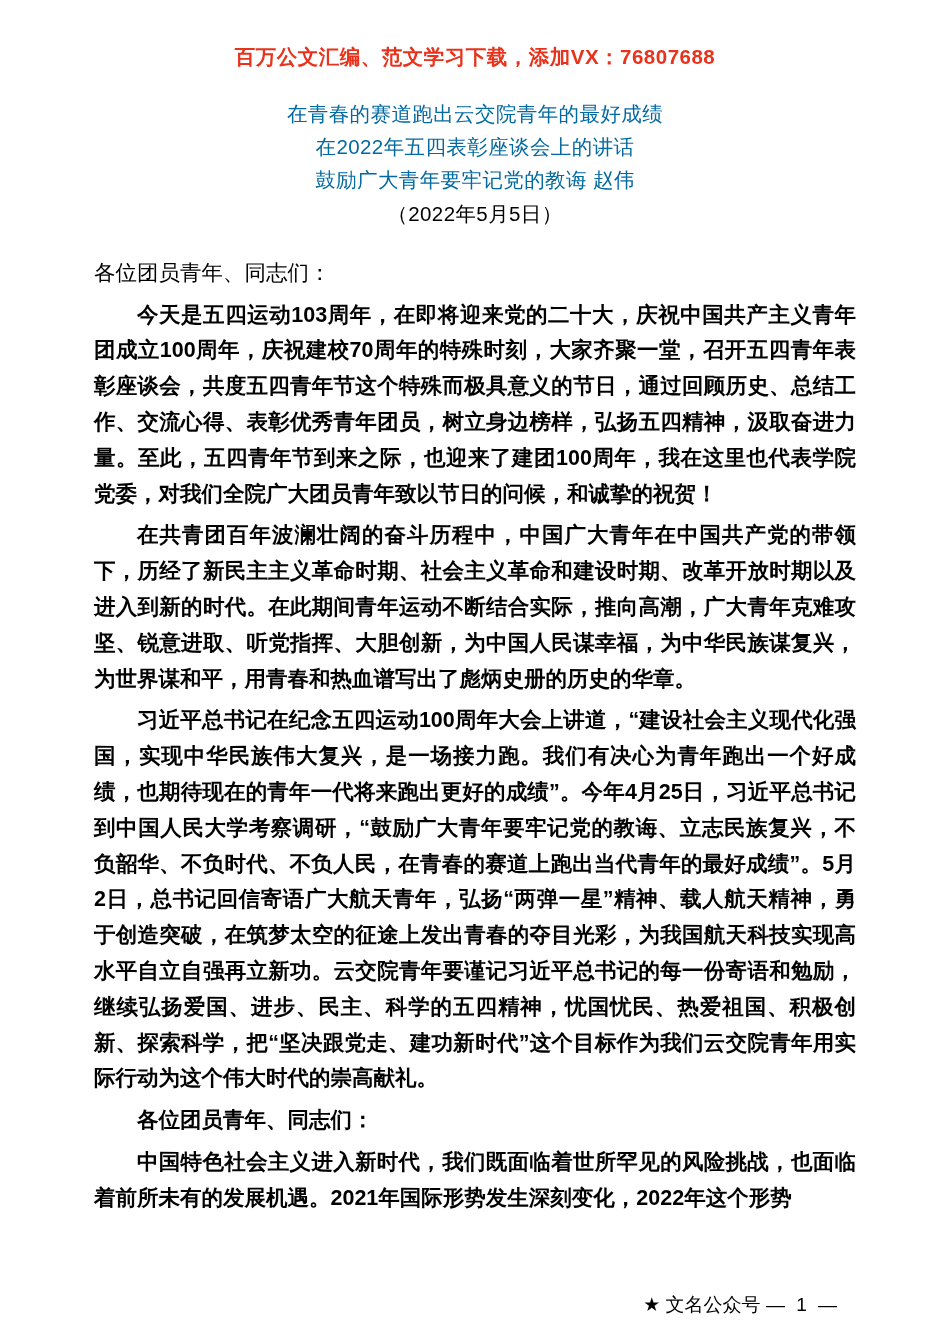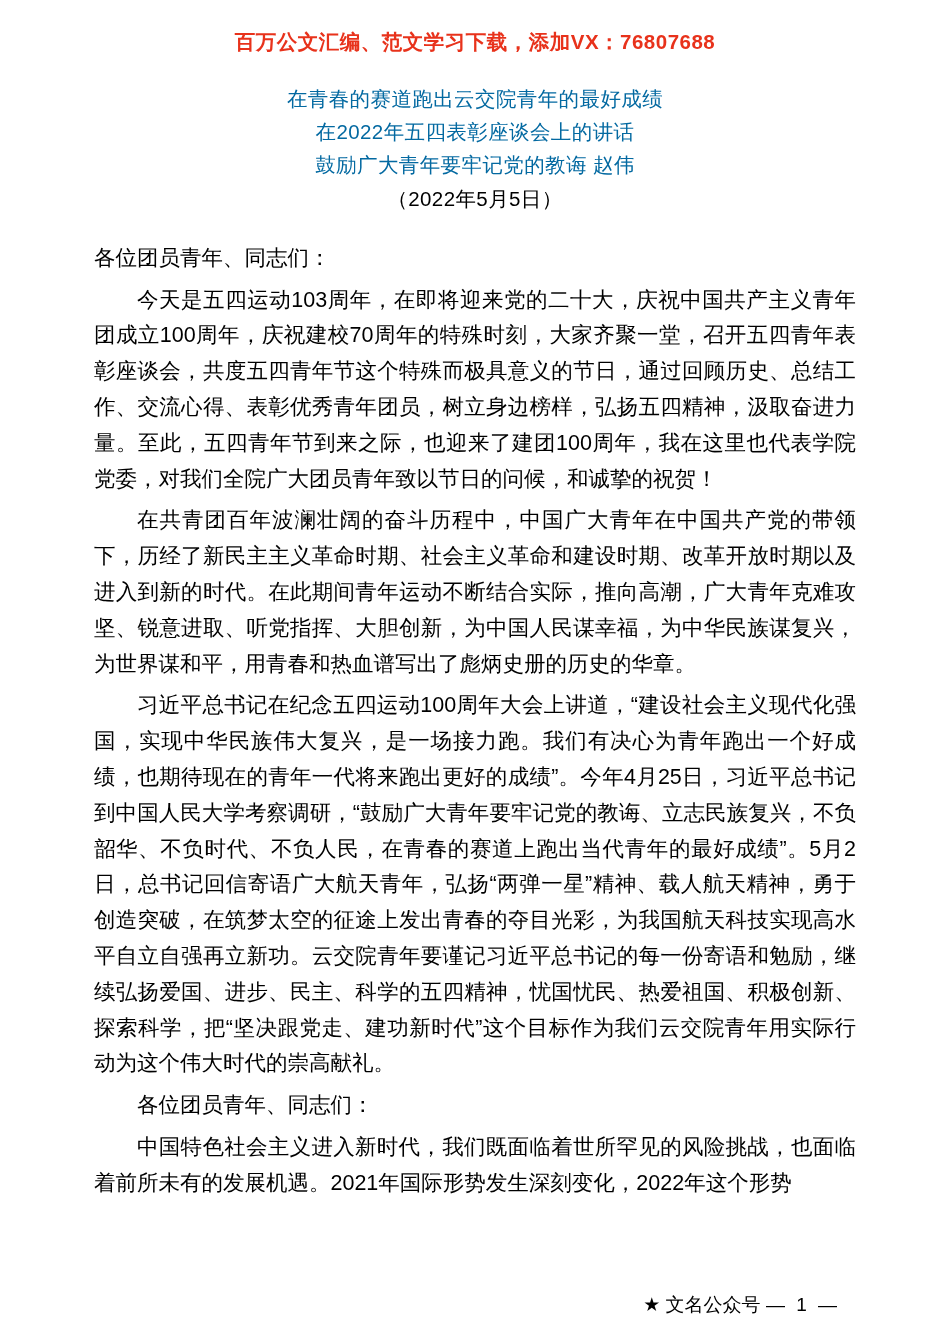--- a/index.html
+++ b/index.html
@@ -12,21 +12,21 @@
     height: 1344px;
     font-family: "Liberation Sans", "DejaVu Sans", sans-serif;
     color: #000000;
     position: relative;
     overflow: hidden;
   }
   .page {
     width: 950px;
     height: 1344px;
     box-sizing: border-box;
-    padding: 20px 88px 0 88px;
+    padding: 35px 88px 0 88px;
     position: relative;
   }
   .ad-banner {
     text-align: center;
     color: #e8321b;
     font-size: 20.5px;
     font-weight: bold;
     letter-spacing: 0.5px;
     margin-top: 8px;
     margin-bottom: 26px;
@@ -54,20 +54,21 @@
   .para {
     font-size: 21.5px;
     line-height: 1.665;
     text-align: justify;
     text-justify: inter-ideograph;
     margin: 6px;
     letter-spacing: 0px;
   }
   .para.indent {
     text-indent: 2em;
+    font-weight: bold;
   }
   .footer {
     position: absolute;
     left: 0;
     right: 0;
     bottom: 26px;
     padding-right: 110px;
     text-align: right;
     font-size: 19px;
     color: #000;

